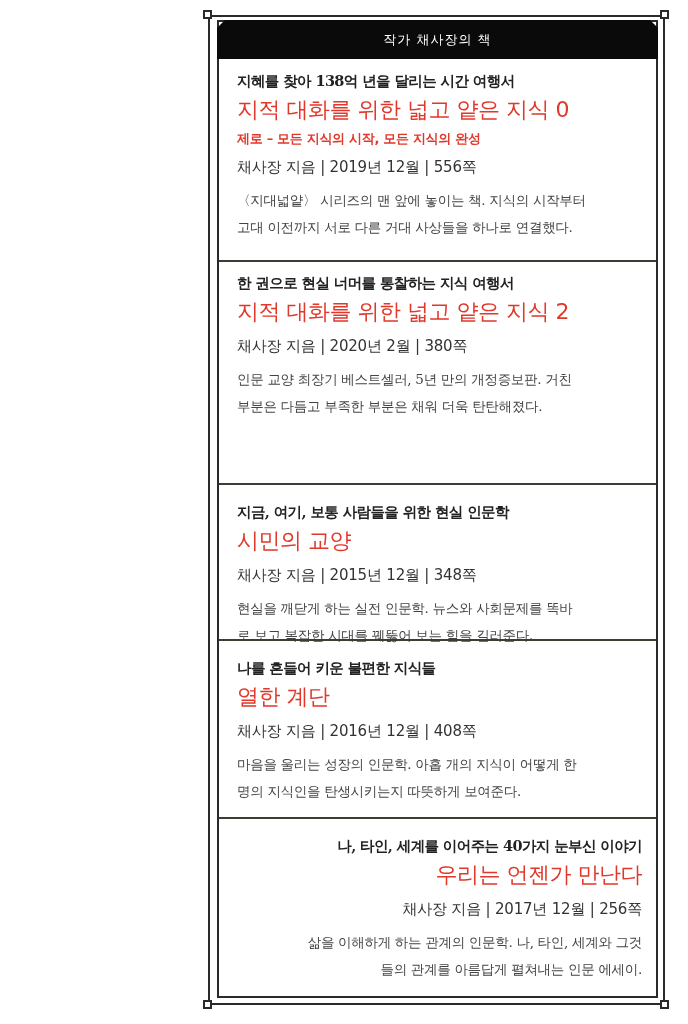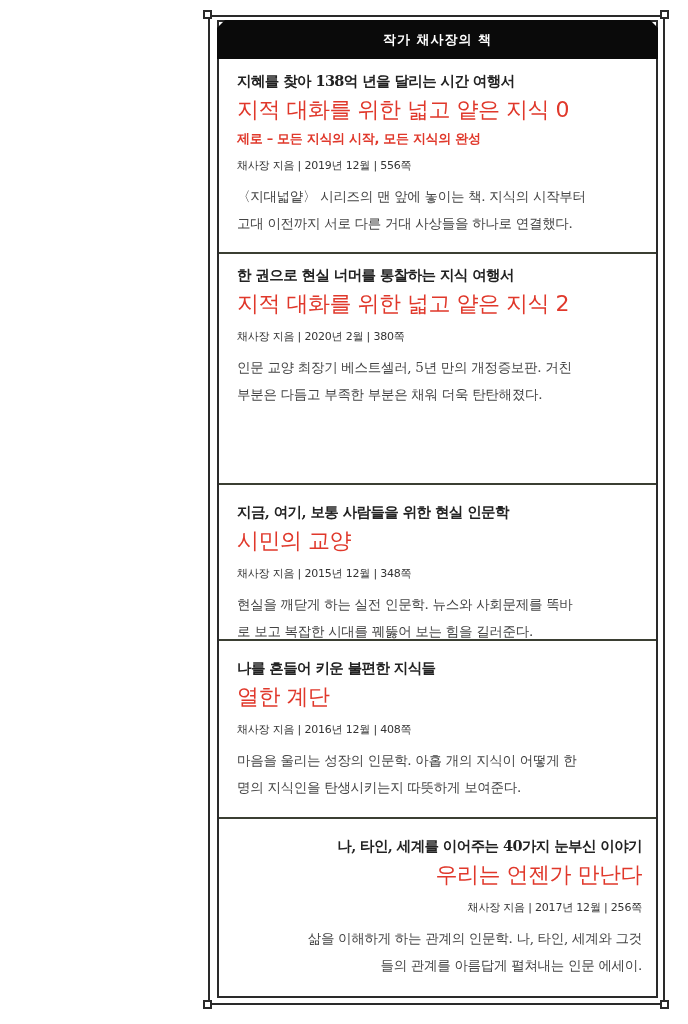--- a/index.html
+++ b/index.html
@@ -18,42 +18,42 @@
     .corner {
       position: absolute; width: 9px; height: 9px; border: 2px solid #2a2a2a; background: #fff; box-sizing: border-box;
     }
     .corner-tl { left: 203px; top: 10px; }
     .corner-tr { left: 660px; top: 10px; }
     .corner-bl { left: 203px; top: 1000px; }
     .corner-br { left: 660px; top: 1000px; }
     .header-bar {
       position: absolute; left: 217px; top: 20px; width: 441px; height: 39px;
       background: #0a0a0a; color: #ffffff; display: flex; align-items: center; justify-content: center;
-      font-family: "DejaVu Sans", sans-serif; font-weight: bold; font-size: 13px; letter-spacing: 1px;
+      font-family: "DejaVu Sans", sans-serif; font-weight: normal; font-size: 13px; letter-spacing: 1px;
       clip-path: polygon(8px 0, calc(100% - 8px) 0, 100% 8px, 100% 100%, 0 100%, 0 8px);
     }
     .book {
       position: absolute; left: 219px; width: 437px; box-sizing: border-box; padding-left: 18px; padding-right: 14px;
     }
     .book.sep { border-top: 2px solid #3b3f33; }
     .tagline {
       font-family: "DejaVu Serif", "Liberation Serif", serif; font-size: 14.5px; color: #222; letter-spacing: -0.6px;
       white-space: nowrap;
       font-weight: bold;
     }
     .title {
       font-family: "DejaVu Sans", "Liberation Sans", sans-serif; font-size: 22px; color: #e0382b; letter-spacing: -0.5px;
       white-space: nowrap; margin-top: 4px; font-weight: 400;
     }
     .subtitle {
       font-family: "DejaVu Sans", sans-serif; font-weight: bold; font-size: 13px; color: #e0382b; letter-spacing: -0.3px;
       margin-top: 5px; white-space: nowrap;
     }
     .meta {
-      font-family: "DejaVu Sans", sans-serif; font-size: 11px; color: #333; margin-top: 10px; letter-spacing: -0.2px; white-space: nowrap;
+      font-family: "DejaVu Sans", sans-serif; font-size: 15px; color: #333; margin-top: 10px; letter-spacing: -0.2px; white-space: nowrap;
     }
     .desc {
       font-family: "DejaVu Serif", "Liberation Serif", serif; font-size: 13.5px; color: #444; line-height: 27px;
       margin-top: 10px; letter-spacing: -0.3px;
     }
     .desc div { white-space: nowrap; }
   </style>
 </head>
 <body>
 
@@ -72,21 +72,21 @@
   <div class="tagline">지혜를 찾아 138억 년을 달리는 시간 여행서</div>
   <div class="title">지적 대화를 위한 넓고 얕은 지식 0</div>
   <div class="subtitle">제로 – 모든 지식의 시작, 모든 지식의 완성</div>
   <div class="meta">채사장 지음 | 2019년 12월 | 556쪽</div>
   <div class="desc">
     <div>〈지대넓얕〉 시리즈의 맨 앞에 놓이는 책. 지식의 시작부터</div>
     <div>고대 이전까지 서로 다른 거대 사상들을 하나로 연결했다.</div>
   </div>
 </div>
 
-<div class="book sep" style="top:252px; padding-top:12px;">
+<div class="book sep" style="top:260px; padding-top:12px;">
   <div class="tagline">한 권으로 현실 너머를 통찰하는 지식 여행서</div>
   <div class="title">지적 대화를 위한 넓고 얕은 지식 2</div>
   <div class="meta">채사장 지음 | 2020년 2월 | 380쪽</div>
   <div class="desc">
     <div>인문 교양 최장기 베스트셀러, 5년 만의 개정증보판. 거친</div>
     <div>부분은 다듬고 부족한 부분은 채워 더욱 탄탄해졌다.</div>
   </div>
 </div>
 
 <div class="book sep" style="top:483px; padding-top:18px;">

